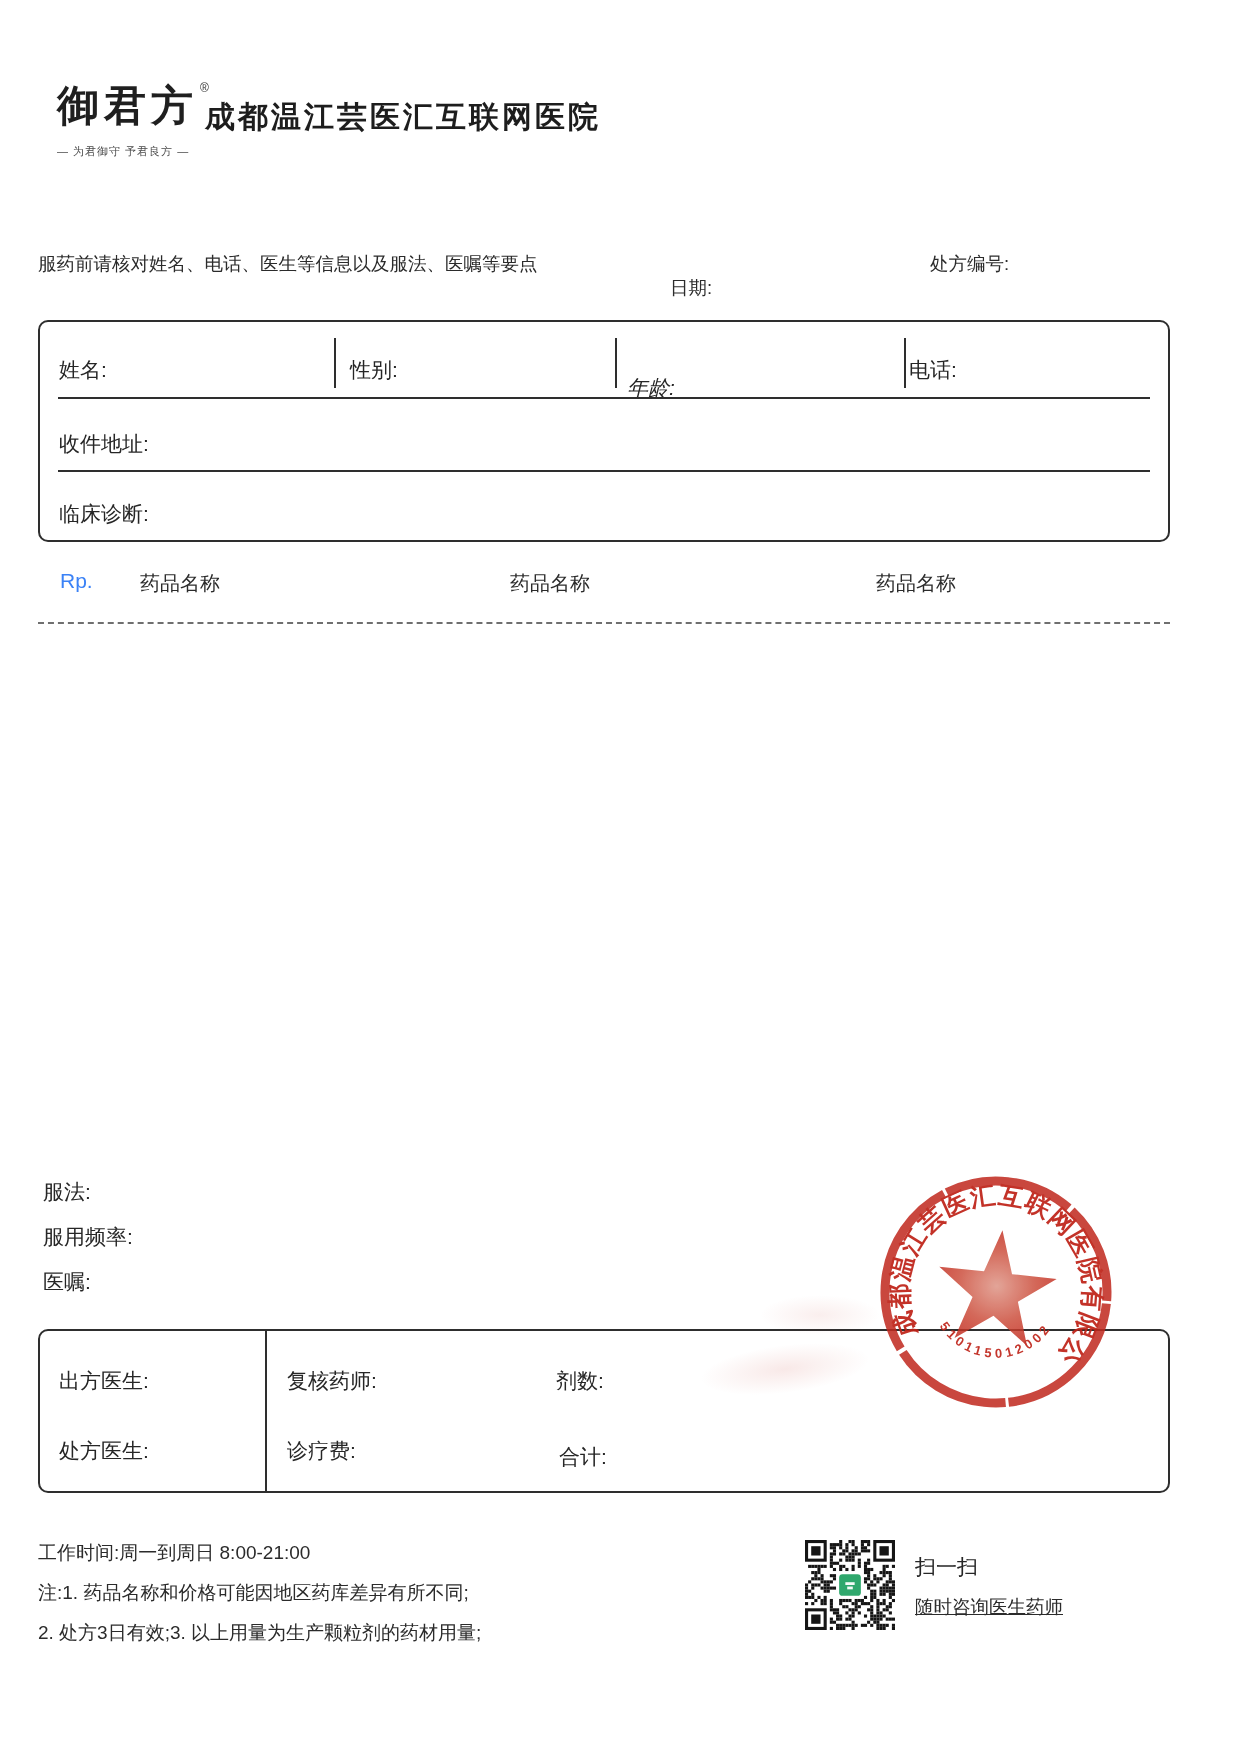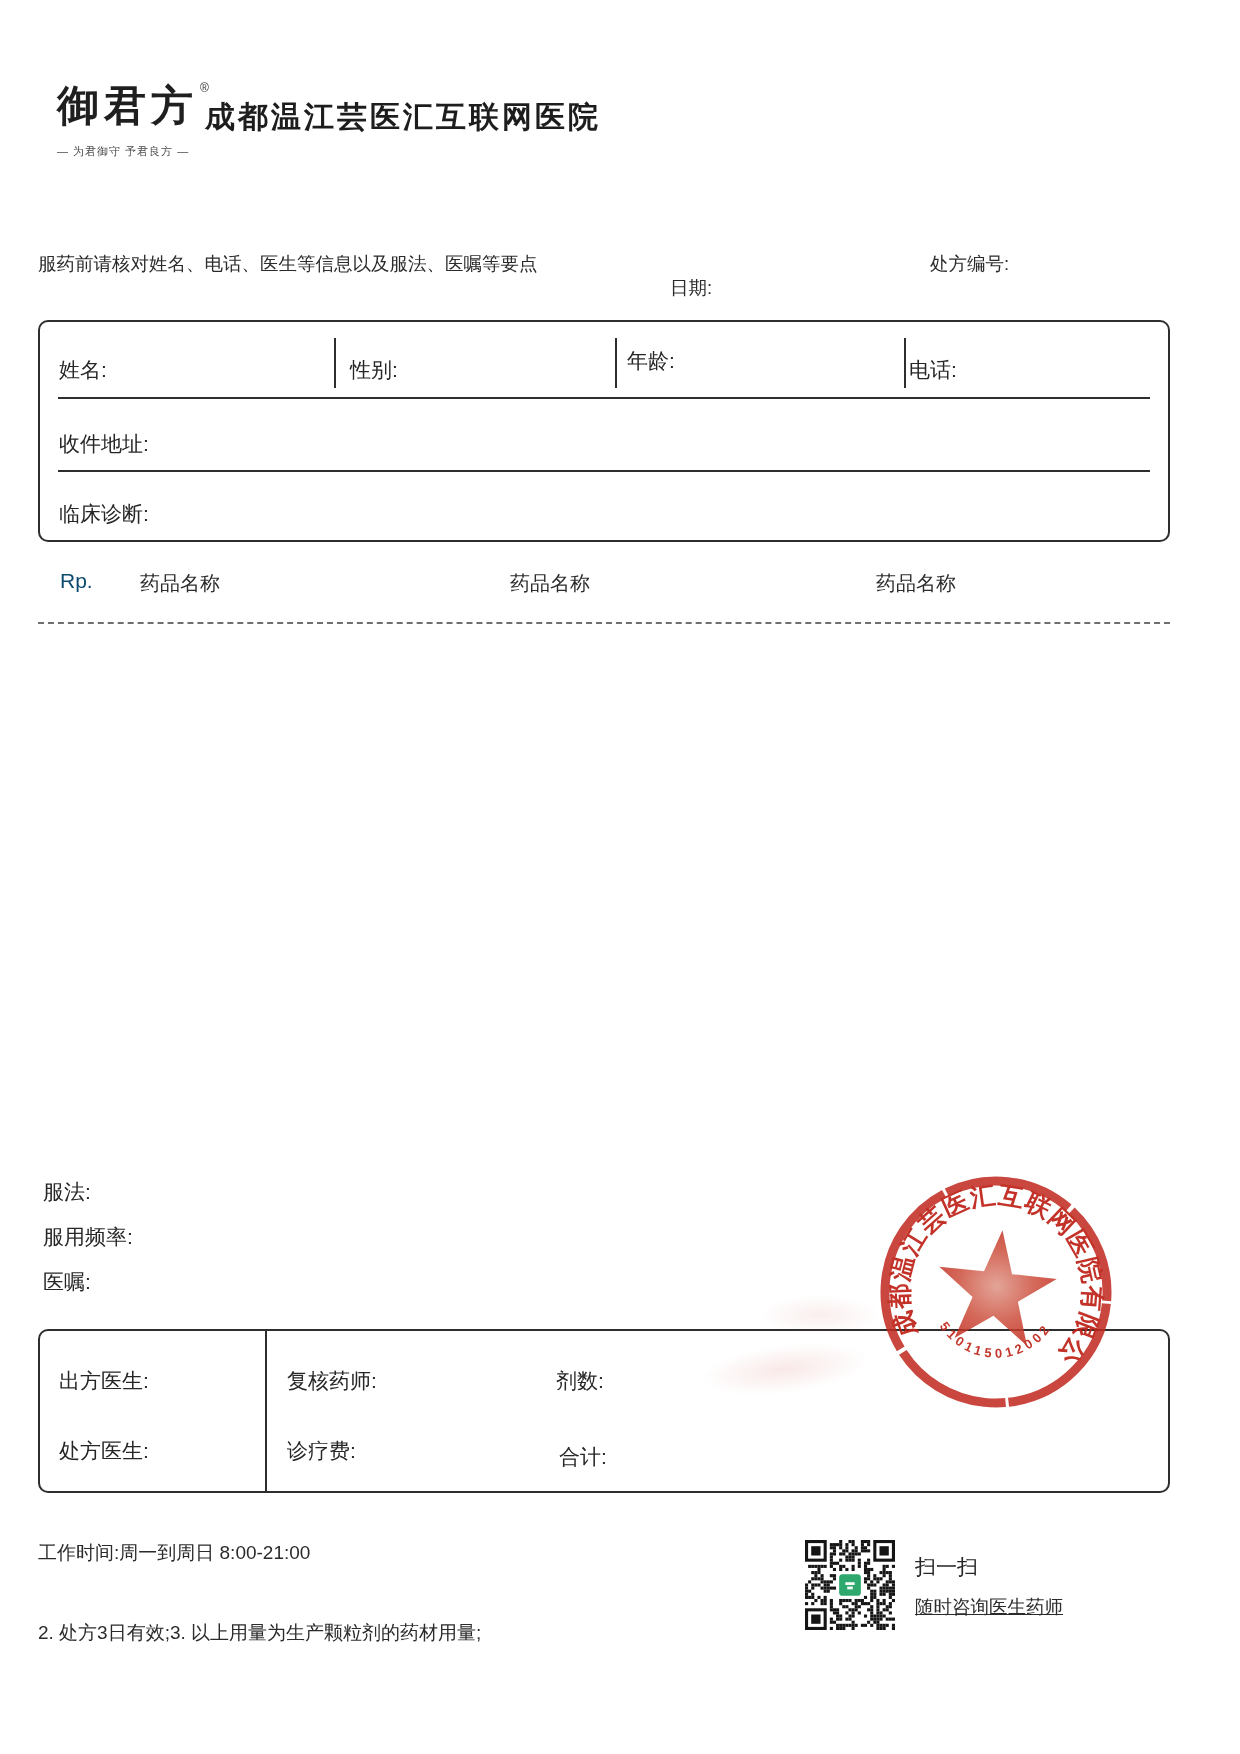--- a/index.html
+++ b/index.html
@@ -16,21 +16,21 @@
   .tagline{font-size:11px;letter-spacing:1px;color:#4a4a4a;margin-top:10px;white-space:nowrap;}
   .hospital-title{font-size:30px;font-weight:bold;letter-spacing:3px;color:#1d1d1d;white-space:nowrap;}
   
   .meta-text{font-size:18.5px;color:#2b2b2b;white-space:nowrap;}
   
   .round-box{border:2.5px solid #2e2e2e;border-radius:10px;box-sizing:border-box;background:transparent;}
   .field-label{font-size:21px;color:#262626;white-space:nowrap;}
   .v-div{width:2px;background:#2e2e2e;}
   .h-div{height:2px;background:#2e2e2e;}
   
-  .rp-label{font-size:21px;color:#0c4a6e;text-align:center;}
+  .rp-label{font-size:21px;color:#3b82f6;text-align:center;}
   .col-head{font-size:20px;color:#2b2b2b;}
   .dashed-line{border-top:2px dashed #6f6f6f;height:0;}
   
   .note-text{font-size:19px;color:#2b2b2b;white-space:nowrap;}
   .scan-title{font-size:21px;color:#262626;}
   .scan-sub{font-size:18.5px;color:#2b2b2b;white-space:nowrap;text-decoration:underline;}
   
   .stamp{opacity:.93;}
   .smudge{border-radius:50%;pointer-events:none;}
 </style>
@@ -47,21 +47,21 @@
   </div>
   <div class="abs meta-text" style="left:38px;top:251px;">服药前请核对姓名、电话、医生等信息以及服法、医嘱等要点</div>
 
   <div class="abs hospital-title" style="left:205px;top:97px;">成都温江芸医汇互联网医院</div>
   <div class="abs meta-text" style="left:670px;top:251px;margin-top:24px;">日期:</div>
   <div class="abs meta-text" style="left:930px;top:251px;">处方编号:</div>
 
   <div class="abs round-box" style="left:38px;top:320px;width:1132px;height:222px;">
     <div class="abs field-label" style="left:19px;top:34px;">姓名:</div>
     <div class="abs field-label" style="left:310px;top:34px;">性别:</div>
-    <div class="abs field-label" style="left:587px;top:25px;">年龄:</div>
+    <div class="abs field-label" style="left:587px;top:52px;font-style:italic;">年龄:</div>
     <div class="abs field-label" style="left:869px;top:34px;">电话:</div>
     <div class="abs v-div" style="left:294px;top:16px;height:50px;"></div>
     <div class="abs v-div" style="left:575px;top:16px;height:50px;"></div>
     <div class="abs v-div" style="left:864px;top:16px;height:50px;"></div>
     <div class="abs h-div" style="left:18px;right:18px;top:75px;"></div>
     <div class="abs field-label" style="left:19px;top:108px;">收件地址:</div>
     <div class="abs h-div" style="left:18px;right:18px;top:148px;"></div>
     <div class="abs field-label" style="left:19px;top:178px;">临床诊断:</div>
   </div>
 
@@ -102,20 +102,21 @@
     <polygon points="130,68 144.1,110.6 189,110.8 152.8,137.4 166.4,180.2 130,154 93.6,180.2 107.2,137.4 71,110.8 115.9,110.6" fill="url(#starGrad)" fill-opacity=".9"></polygon>
     <text font-size="25" font-weight="bold" fill="#bf2318" letter-spacing="1">
       <textPath href="#companyArc" startOffset="2">成都温江芸医汇互联网医院有限公司</textPath>
     </text>
     <text font-size="13" font-weight="bold" fill="#c0281e" letter-spacing="4">
       <textPath href="#serialArc" startOffset="8">5101150120023</textPath>
     </text>
   </svg>
 
   <div class="abs note-text" style="left:38px;top:1540px;">工作时间:周一到周日 8:00-21:00</div>
+  <div class="abs note-text" style="left:38px;top:1580px;">注:1. 药品名称和价格可能因地区药库差异有所不同;</div>
   <div class="abs note-text" style="left:38px;top:1620px;">2. 处方3日有效;3. 以上用量为生产颗粒剂的药材用量;</div>
 
   <svg class="abs" style="left:805px;top:1540px;" width="90" height="90" viewBox="0 0 29 29">
     <rect x="0" y="0" width="29" height="29" fill="#ffffff"></rect>
     <g class="modules">
         <rect x="0" y="14" width="1" height="1" fill="#151515"></rect>
         <rect x="0" y="15" width="1" height="1" fill="#151515"></rect>
         <rect x="0" y="16" width="1" height="1" fill="#151515"></rect>
         <rect x="0" y="17" width="1" height="1" fill="#151515"></rect>
         <rect x="0" y="18" width="1" height="1" fill="#151515"></rect>

